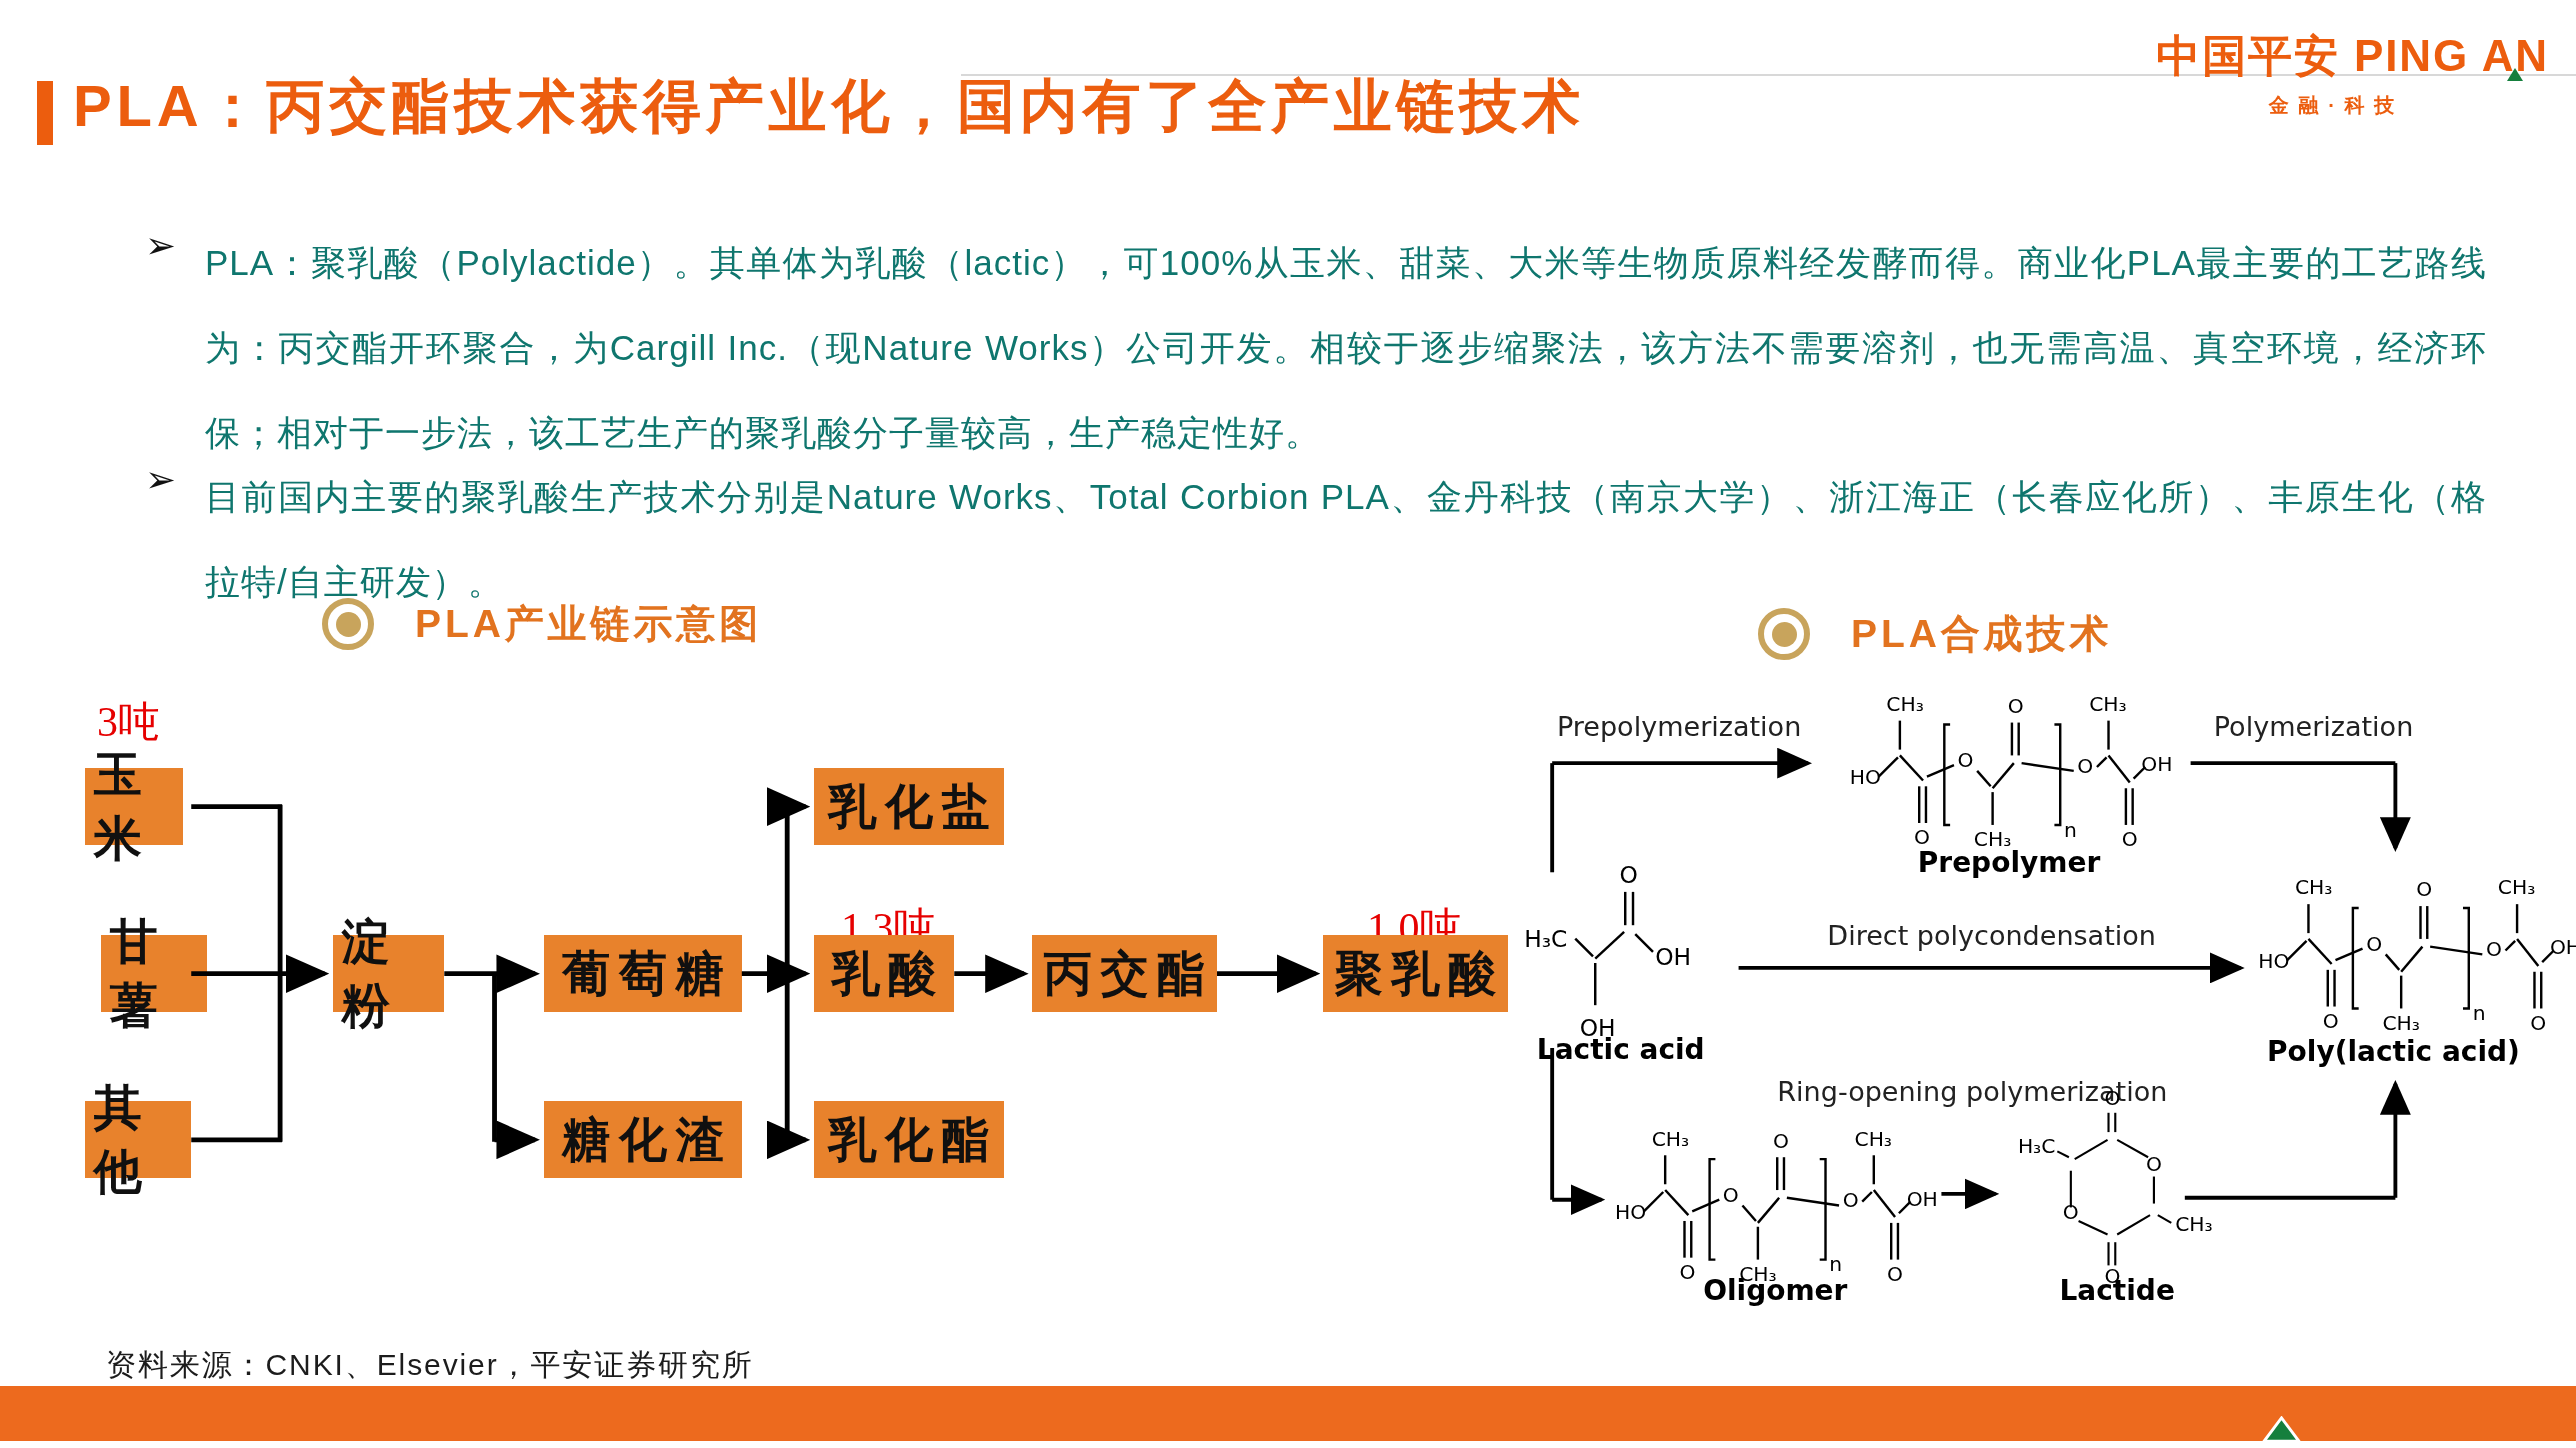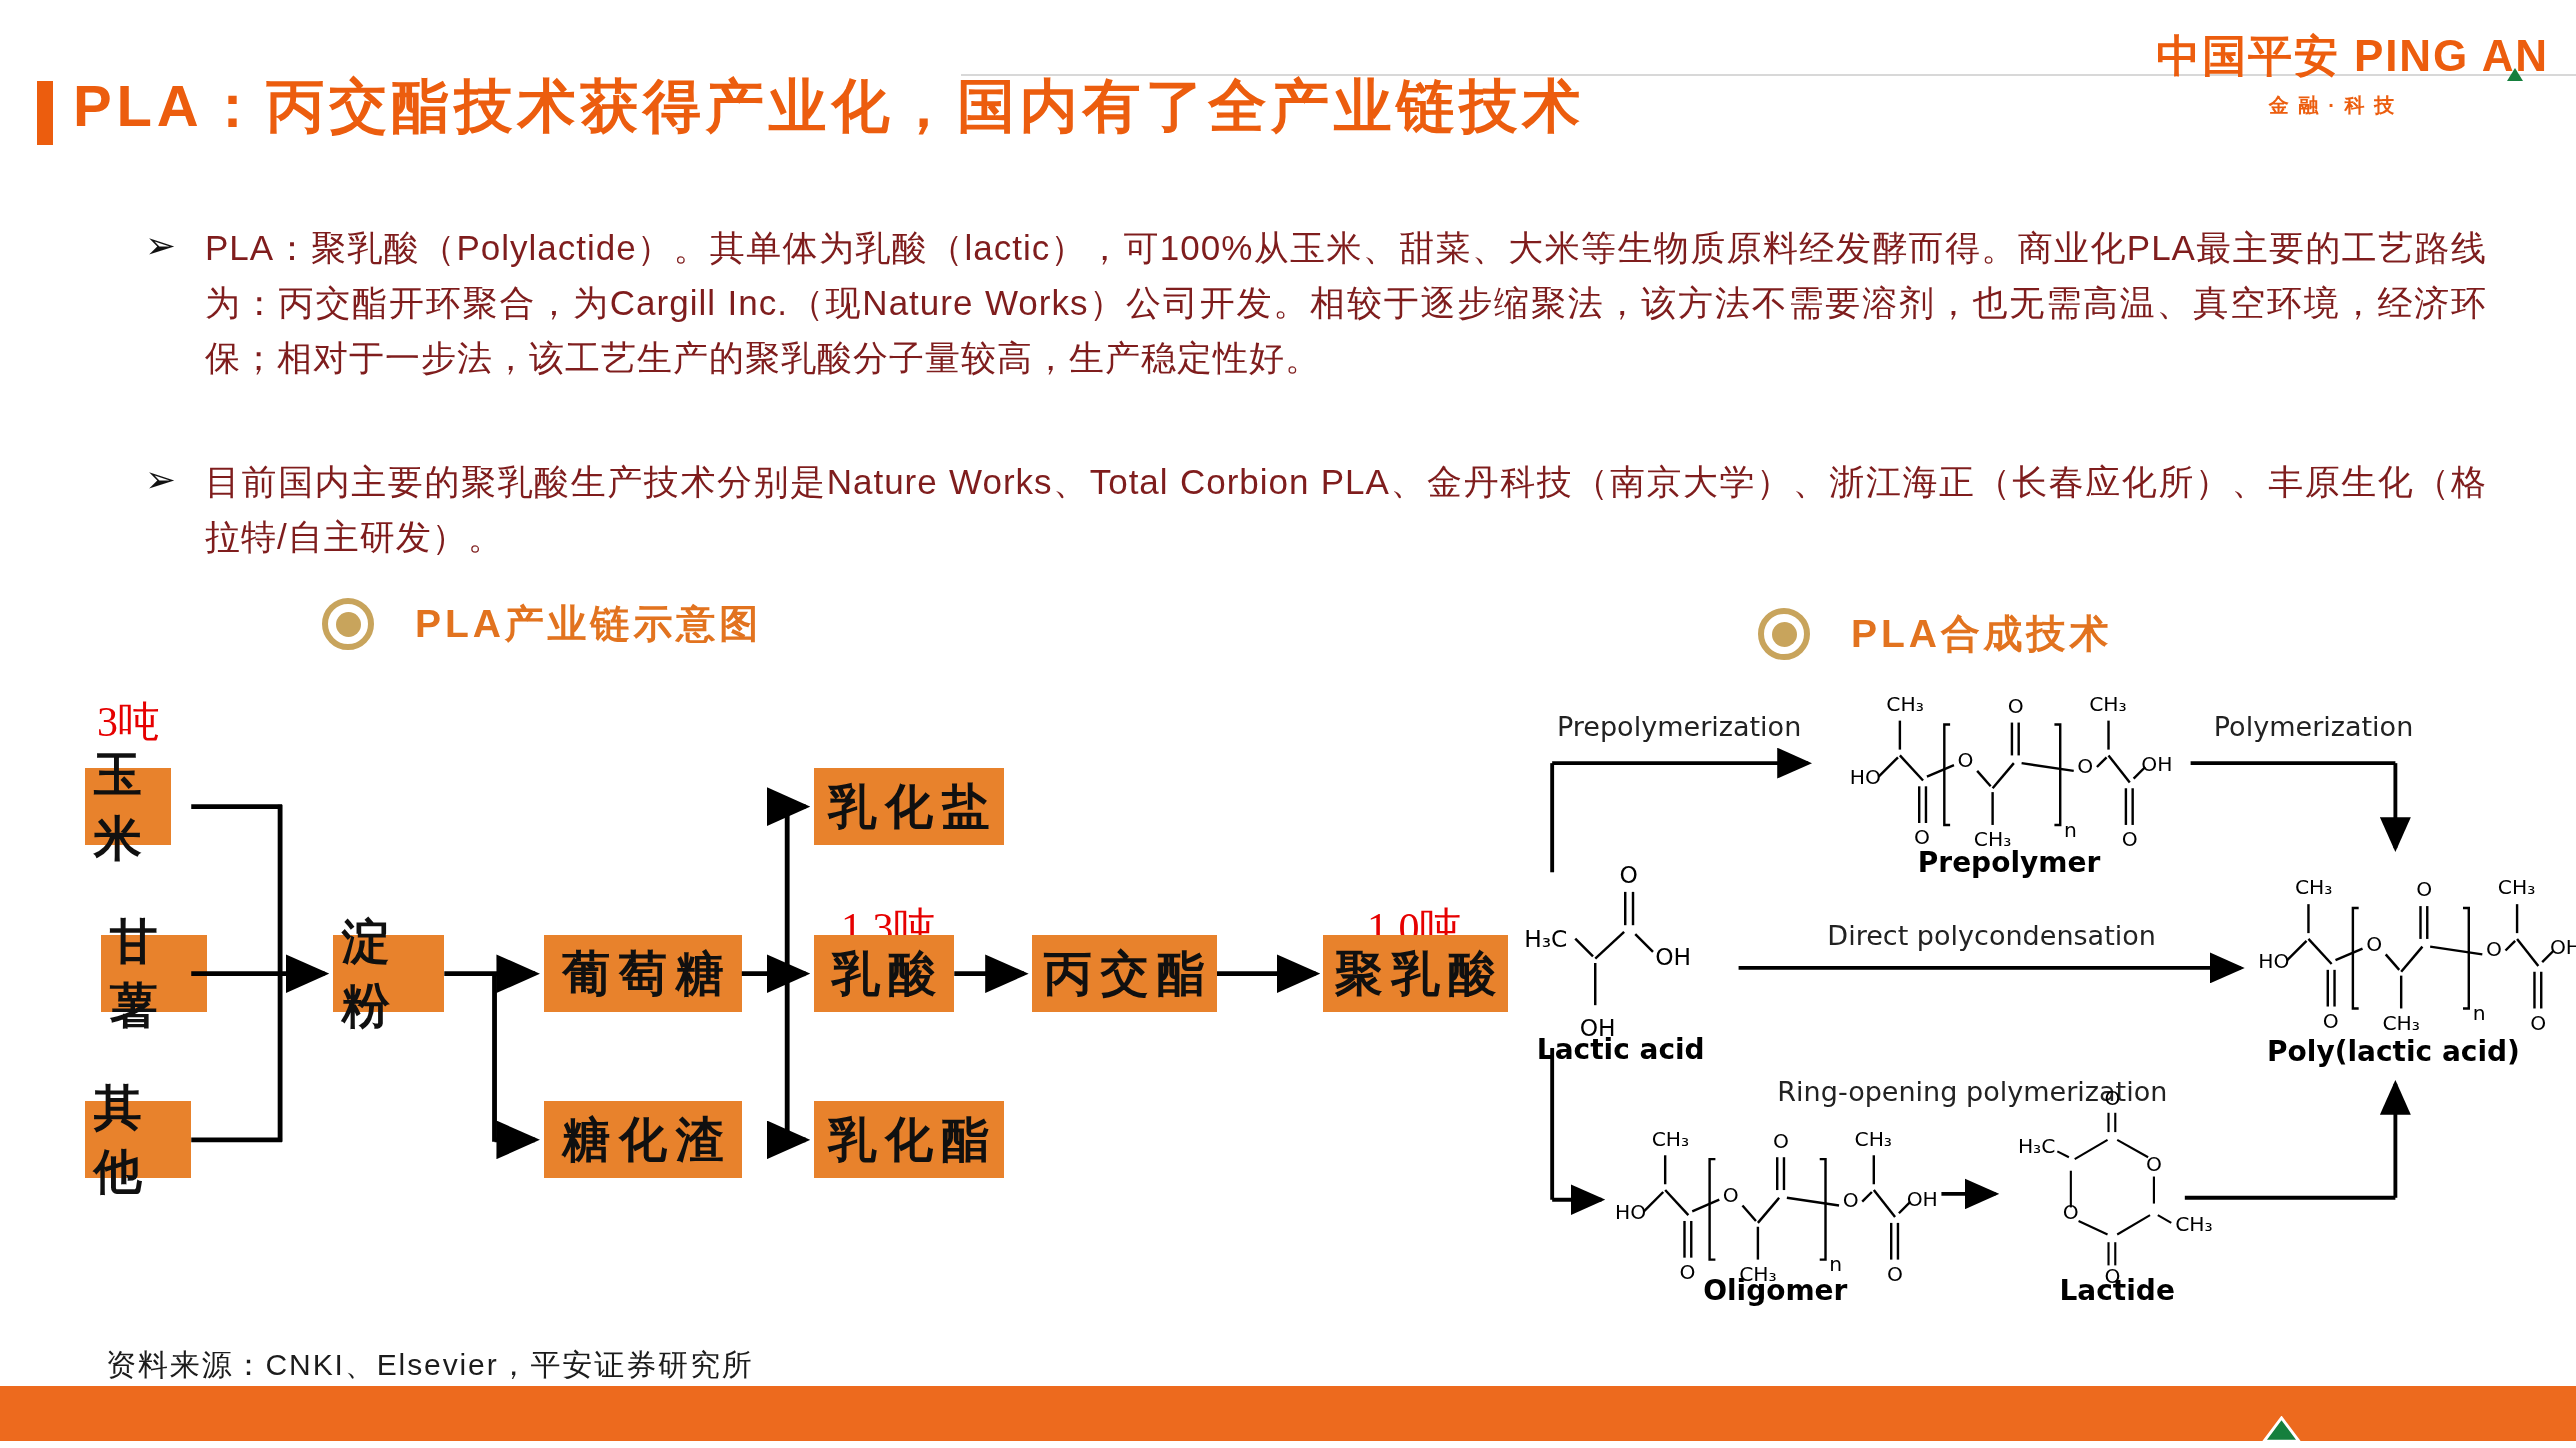--- a/index.html
+++ b/index.html
@@ -15,21 +15,21 @@
   .logo{position:absolute;right:27px;top:27px;text-align:right;color:#ec5d0e;}
   .logo-row{font-size:44px;font-weight:bold;letter-spacing:1.9px;white-space:nowrap;}
   .logo-sub{font-size:20px;font-weight:bold;letter-spacing:9.7px;margin-top:5.8px;padding-right:145px;}
   .logo-accent{position:absolute;right:53px;top:68px;width:0;height:0;
                border-left:8.7px solid transparent;border-right:8.7px solid transparent;
                border-bottom:13.5px solid #157f3d;}
 
   
   .bullet{position:absolute;left:145px;width:2342px;display:flex;}
   .bullet .marker{width:60px;font-size:37px;color:#111;padding-top:3.9px;}
-  .bullet .btext{flex:1;font-size:35px;line-height:55px;color:#7f1d1d;text-align:justify;letter-spacing:1px;}
+  .bullet .btext{flex:1;font-size:35px;line-height:85px;color:#0f766e;text-align:justify;letter-spacing:1px;}
   #bullet-1{top:220px;}
   #bullet-2{top:454px;}
 
   
   .sec{position:absolute;display:flex;align-items:center;}
   .bullseye{width:52px;height:52px;border:6.8px solid #c8a45c;border-radius:50%;
             display:flex;align-items:center;justify-content:center;box-sizing:border-box;}
   .bullseye .dot{width:25px;height:25px;border-radius:50%;background:#c8a45c;}
   .sec-label{margin-left:41px;font-size:39px;font-weight:bold;color:#e2731f;letter-spacing:3.9px;}
   #sec-left{left:322px;top:597px;}
@@ -88,21 +88,21 @@
     <div class="bullseye">
         <div class="dot"></div>
       </div>
     <div class="sec-label">PLA产业链示意图</div>
   </div>
 
   <div class="qty" style="left:97px;top:694px;">3吨</div>
   <div class="qty" style="left:833px;top:900px;margin-left:8px;">1.3吨</div>
   <div class="qty" style="left:1367px;top:900px;">1.0吨</div>
 
-  <div class="fbox" style="left:85px;top:768px;width:86px;">玉米</div>
+  <div class="fbox" style="left:85px;top:768px;width:98px;">玉米</div>
   <div class="fbox" style="left:85px;top:935px;width:106px;margin-left:16px;">甘薯</div>
   <div class="fbox" style="left:85px;top:1101px;width:106px;">其他</div>
   <div class="fbox" style="left:333px;top:935px;width:111px;">淀粉</div>
   <div class="fbox" style="left:544px;top:935px;width:198px;">葡萄糖</div>
   <div class="fbox" style="left:814px;top:768px;width:190px;">乳化盐</div>
   <div class="fbox" style="left:814px;top:935px;width:140px;">乳酸</div>
   <div class="fbox" style="left:544px;top:1101px;width:198px;">糖化渣</div>
   <div class="fbox" style="left:814px;top:1101px;width:190px;">乳化酯</div>
   <div class="fbox" style="left:1032px;top:935px;width:185px;">丙交酯</div>
   <div class="fbox" style="left:1323px;top:935px;width:185px;">聚乳酸</div>

